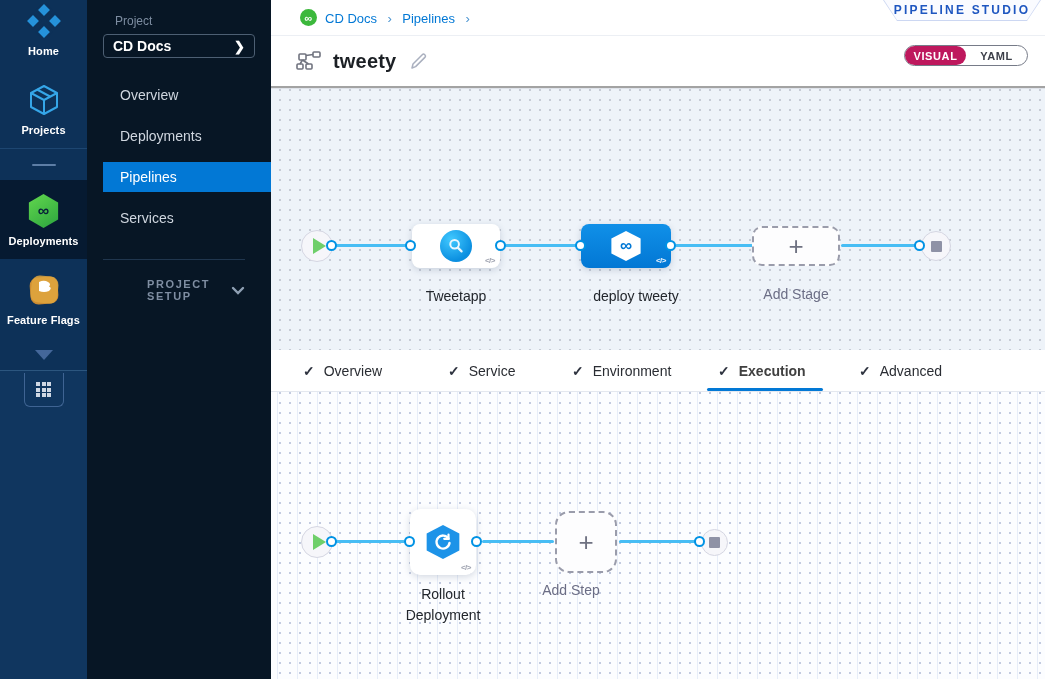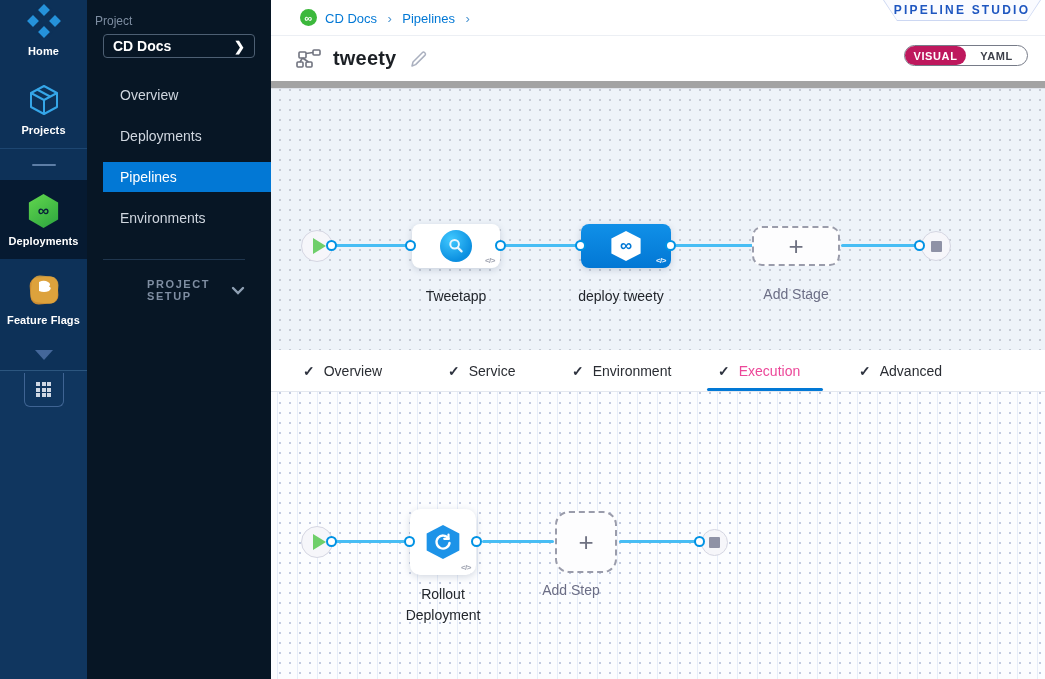--- a/index.html
+++ b/index.html
@@ -20,38 +20,38 @@
   .rail-bottom { flex:1; background:#10365f; border-top:1px solid #2c567f; display:flex; flex-direction:column; align-items:center; }
   .grid-btn { margin-top:2px; width:40px; height:34px; border:1px solid #3f6493; border-top:none; border-radius:0 0 6px 6px; display:flex; align-items:center; justify-content:center; cursor:pointer; }
   .grid-ico { display:grid; grid-template-columns:repeat(3,4px); grid-template-rows:repeat(3,4px); gap:1.5px; }
   .grid-ico i { background:#cfd8e4; display:block; }
 
   .hex { clip-path:polygon(50% 0,93% 25%,93% 75%,50% 100%,7% 75%,7% 25%); display:flex; align-items:center; justify-content:center; }
   .icon-32 { width:34px; height:34px; }
 
   
   .panel { width:184px; background:#071625; color:#cfd6df; flex-shrink:0; position:relative; }
-  .panel .proj-lbl { font-size:12px; color:#7d8da1; margin:14px 0 6px 8px; }
+  .panel .proj-lbl { font-size:12px; color:#7d8da1; margin:14px 0 6px 28px; }
   .proj-select { margin-left:16px; width:152px; height:24px; border:1px solid #4d5f73; border-radius:4px; display:flex; align-items:center; justify-content:space-between; padding:0 9px; cursor:pointer; }
   .proj-select .nm { color:#fff; font-size:14px; font-weight:bold; }
   .proj-select .ch { color:#fff; font-size:13px; font-weight:bold; }
   .panel-menu { margin-top:22px; }
   .panel-item { height:30px; line-height:30px; padding-left:33px; font-size:14px; cursor:pointer; margin-bottom:11px; }
   .panel-item.active { background:#0278d5; color:#fff; margin-left:16px; padding-left:17px; border-radius:0; }
   .panel-sep { border-top:1px solid #20364e; margin:26px 26px 0 16px; }
   .setup-row { display:flex; align-items:center; justify-content:space-between; margin:18px 26px 0 16px; cursor:pointer; }
   .setup-row .t { font-size:11px; font-weight:bold; letter-spacing:1.6px; color:#7f8ea2;margin-left:44px; }
 
   
   .main { flex:1; position:relative; background:#fff; }
   .crumb-row { height:36px; display:flex; align-items:center; padding-left:29px; border-bottom:1px solid #eceff4; }
   .crumb-ico { width:17px; height:17px; border-radius:50%; background:#3cb83c; color:#fff; display:flex; align-items:center; justify-content:center; font-size:11px; font-weight:bold; margin-right:8px; }
   .crumb a { color:#0278d5; font-size:13px; text-decoration:none; cursor:pointer; }
   .crumb .sep { color:#4d96d2; font-size:13px; margin:0 6px; }
-  .title-row { height:52px; display:flex; align-items:center; padding-left:25px; border-bottom:7px solid #a3a3a3; position:relative; }
+  .title-row { height:52px; display:flex; align-items:center; padding-left:25px; border-bottom:2px solid #a3a3a3; position:relative; }
   .title-row .pipe-ico { margin-right:11px; }
   .title-row h1 { font-size:20px; font-weight:bold; color:#1c2025; letter-spacing:.2px; }
   .pencil { margin-left:13px; cursor:pointer; }
   .toggle { position:absolute; right:17px; top:9px; width:124px; height:21px; border:1px solid #767b88; border-radius:11px; background:#fff; display:flex; cursor:pointer; }
   .toggle .seg { flex:1; display:flex; align-items:center; justify-content:center; font-size:11px; font-weight:bold; letter-spacing:.6px; }
   .toggle .seg.on { background:#be185d; color:#fff; border-radius:11px; }
   .toggle .seg.off { color:#3c3f49; }
 
   .ribbon-wrap { position:absolute; top:0; left:612px; width:158px; height:21px; z-index:5; }
   .ribbon-border { position:absolute; inset:0; background:#ccd7f2; clip-path:polygon(0 0,100% 0,calc(100% - 14px) 100%,14px 100%); }
@@ -83,21 +83,21 @@
 
   .ci-circle { width:32px; height:32px; border-radius:50%; background:radial-gradient(circle at 35% 30%,#41c9ff,#0b8fe0 70%); display:flex; align-items:center; justify-content:center; }
   .hex-white { width:34px; height:30px; background:#fff; color:#0278d5; font-weight:bold; font-size:17px; }
   .hex-blue { width:38px; height:34px; background:#1d93e8; }
 
   
   .tabbar { position:relative; height:42px; background:#fff; border-bottom:1px solid #e4e8ef; }
   .tab { position:absolute; top:0; height:42px; display:flex; align-items:center; gap:9px; cursor:pointer; }
   .tab .chk { color:#2f3440; font-size:14px; font-weight:bold; }
   .tab .tl { font-size:14px; color:#2a2d33; }
-  .tab.active .tl { font-weight:normal; color:#ec4899; }
+  .tab.active .tl { font-weight:bold; color:#404040; }
   .tab-underline { position:absolute; bottom:0; height:3px; background:#0278d5; border-radius:2px; }
 
   svg { display:block; }
 </style>
 </head>
 <body>
 
 <div class="app">
 
   <nav class="rail">
@@ -164,21 +164,21 @@
   <nav class="panel">
     <div class="proj-lbl">Project</div>
     <div class="proj-select">
       <span class="nm">CD Docs</span>
       <span class="ch">❯</span>
     </div>
     <div class="panel-menu">
       <div class="panel-item">Overview</div>
       <div class="panel-item">Deployments</div>
       <div class="panel-item active">Pipelines</div>
-      <div class="panel-item">Environments</div>
+      <div class="panel-item">Services</div>
     </div>
     <div class="panel-sep"></div>
     <div class="setup-row">
       <span class="t">PROJECT SETUP</span>
       <span>
         <svg width="14" height="9" viewBox="0 0 14 9" fill="none" stroke="#8fa0b4" stroke-width="2.4" stroke-linecap="round">
             <path d="M2 2 L7 7 L12 2"></path>
           </svg>
       </span>
     </div>
@@ -256,21 +256,21 @@
       </div>
 
       <span class="port" style="left:55px;top:151px;"></span>
       <span class="port" style="left:134px;top:151px;"></span>
       <span class="port" style="left:224px;top:151px;"></span>
       <span class="port" style="left:304px;top:151px;"></span>
       <span class="port" style="left:394px;top:151px;"></span>
       <span class="port" style="left:643px;top:151px;"></span>
 
       <div class="node-label" style="left:125px;top:199px;width:120px;">Tweetapp</div>
-      <div class="node-label" style="left:285px;top:199px;width:130px;">deploy tweety</div>
+      <div class="node-label" style="left:300px;top:199px;width:130px;">deploy tweety</div>
       <div class="node-label gray" style="left:465px;top:197px;width:120px;">Add Stage</div>
     </div>
 
     <div class="tabbar">
       <div class="tab" style="left:32px;">
         <span class="chk">✓</span>
         <span class="tl">Overview</span>
       </div>
       <div class="tab" style="left:177px;">
         <span class="chk">✓</span>

